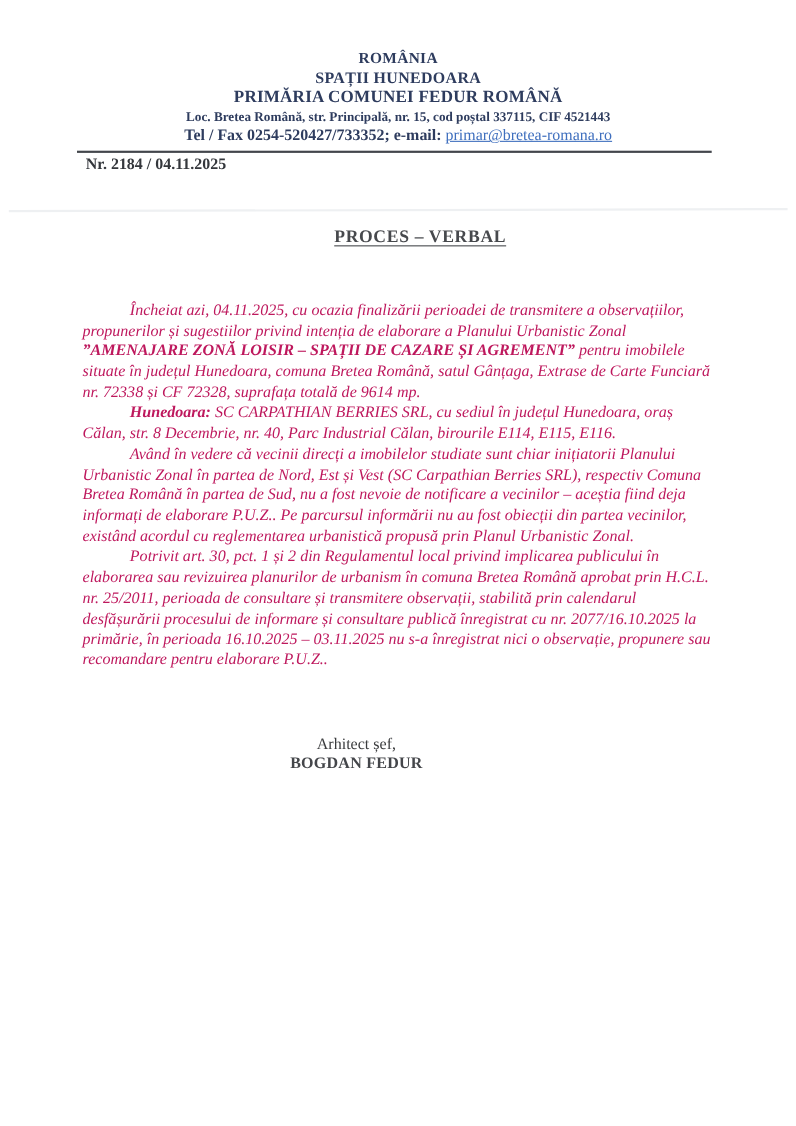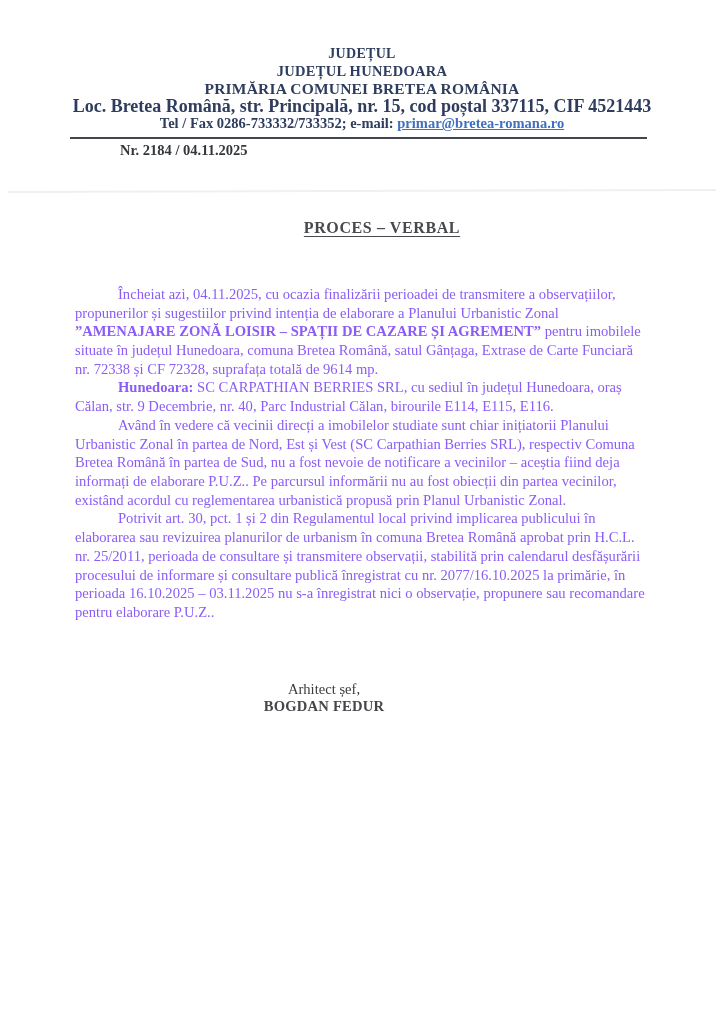--- a/index.html
+++ b/index.html
@@ -15,70 +15,71 @@
   .header {
     padding-top: 45px;
     text-align: center;
     color: #2e3c5e;
     font-weight: bold;
   }
   .header .h-line { display: block; line-height: 17.6px; }
   .h-country     { font-size: 14px;   letter-spacing: 0.3px; }
   .h-county      { font-size: 14.5px; letter-spacing: 0.3px; }
   .h-institution { font-size: 15.5px; letter-spacing: 0.2px; }
-  .h-address     { font-size: 18px; }
+  .h-address     { font-size: 12px; }
   .h-contact     { font-size: 14.5px; }
   .email-link {
     color: #3f6fbe;
     text-decoration: underline;
-    font-weight: bold;
+    font-weight: normal;
     cursor: pointer;
   }
   .header-rule {
     margin-left: 70px;
     margin-top: 4px;
     width: 577px;
     height: 0;
     border-top: 2.5px solid #43464c;
   }
   .reg-number {
-    margin-left: 120px;
+    margin-left: 78px;
     margin-top: 3px;
     font-weight: bold;
     font-size: 14.5px;
     color: #34373c;
   }
   
   .scan-artifact {
     position: absolute;
     left: 8px;
     top: 190px;
     width: 708px;
     height: 1.5px;
     background: #eef0f2;
     transform: rotate(-0.15deg);
   }
   
   .doc-title {
-    margin-top: 60px;
+    margin-top: 48px;
     text-align: center;
     font-weight: bold;
     font-size: 16px;
     letter-spacing: 0.6px;
     color: #47494d;
     text-decoration: underline;
     text-underline-offset: 3px;
     padding-left: 40px;
   }
   
   .content {
     margin: 48px 74px 0 75px;
-    color: #8b5cf6;
+    color: #be185d;
     font-size: 14.6px;
     line-height: 18.7px;
+    font-style: italic;
   }
   .content p { margin: 0; text-indent: 43px; }
   .content .b { font-weight: bold; }
   .gap-lg { margin-top: 16px; }
   .gap-md { margin-top: 14px; }
   .gap-bn { margin-top: 17px; }
   
   .signature {
     margin-top: 59px;
     text-align: center;
@@ -88,39 +89,39 @@
     line-height: 17.5px;
   }
   .sig-name { font-weight: bold; color: #44464a; letter-spacing: 0.2px; }
 </style>
 </head>
 <body>
 
 <div class="page">
 
   <div class="header">
-    <span class="h-line h-country">JUDEȚUL</span>
-    <span class="h-line h-county">JUDEȚUL HUNEDOARA</span>
-    <span class="h-line h-institution">PRIMĂRIA COMUNEI BRETEA ROMÂNIA</span>
+    <span class="h-line h-country">ROMÂNIA</span>
+    <span class="h-line h-county">SPAȚII HUNEDOARA</span>
+    <span class="h-line h-institution">PRIMĂRIA COMUNEI FEDUR ROMÂNĂ</span>
     <span class="h-line h-address">Loc. Bretea Română, str. Principală, nr. 15, cod poștal 337115, CIF 4521443</span>
-    <span class="h-line h-contact"><span>Tel / Fax 0286-733332/733352; e-mail: </span><a class="email-link">primar@bretea-romana.ro</a></span>
+    <span class="h-line h-contact"><span>Tel / Fax 0254-520427/733352; e-mail: </span><a class="email-link">primar@bretea-romana.ro</a></span>
   </div>
 
   <div class="header-rule"></div>
 
   <div class="reg-number">Nr. 2184 / 04.11.2025</div>
 
   <div class="scan-artifact"></div>
 
   <div class="doc-title">PROCES – VERBAL</div>
 
   <div class="content">
     <p><span>Încheiat azi, 04.11.2025, cu ocazia finalizării perioadei de transmitere a observațiilor, propunerilor și sugestiilor privind intenția de elaborare a Planului Urbanistic Zonal </span><span class="b">”AMENAJARE ZONĂ LOISIR – SPAȚII DE CAZARE ȘI AGREMENT”</span><span> pentru imobilele situate în județul Hunedoara, comuna Bretea Română, satul Gânțaga, Extrase de Carte Funciară nr. 72338 și CF 72328, suprafața totală de 9614 mp.</span></p>
 
-    <p class="gap-lg"><span class="b">Hunedoara:</span><span> SC CARPATHIAN BERRIES SRL, cu sediul în județul Hunedoara, oraș Călan, str. 9 Decembrie, nr. 40, Parc Industrial Călan, birourile E114, E115, E116.</span></p>
+    <p class="gap-lg"><span class="b">Hunedoara:</span><span> SC CARPATHIAN BERRIES SRL, cu sediul în județul Hunedoara, oraș Călan, str. 8 Decembrie, nr. 40, Parc Industrial Călan, birourile E114, E115, E116.</span></p>
 
 
     <p class="gap-bn">Având în vedere că vecinii direcți a imobilelor studiate sunt chiar inițiatorii Planului Urbanistic Zonal în partea de Nord, Est și Vest (SC Carpathian Berries SRL), respectiv Comuna Bretea Română în partea de Sud, nu a fost nevoie de notificare a vecinilor – aceștia fiind deja informați de elaborare P.U.Z.. Pe parcursul informării nu au fost obiecții din partea vecinilor, existând acordul cu reglementarea urbanistică propusă prin Planul Urbanistic Zonal.</p>
 
     <p>Potrivit art. 30, pct. 1 și 2 din Regulamentul local privind implicarea publicului în elaborarea sau revizuirea planurilor de urbanism în comuna Bretea Română aprobat prin H.C.L. nr. 25/2011, perioada de consultare și transmitere observații, stabilită prin calendarul desfășurării procesului de informare și consultare publică înregistrat cu nr. 2077/16.10.2025 la primărie, în perioada 16.10.2025 – 03.11.2025 nu s-a înregistrat nici o observație, propunere sau recomandare pentru elaborare P.U.Z..</p>
 
   </div>
 
   <div class="signature">
     <div class="sig-role">Arhitect șef,</div>

